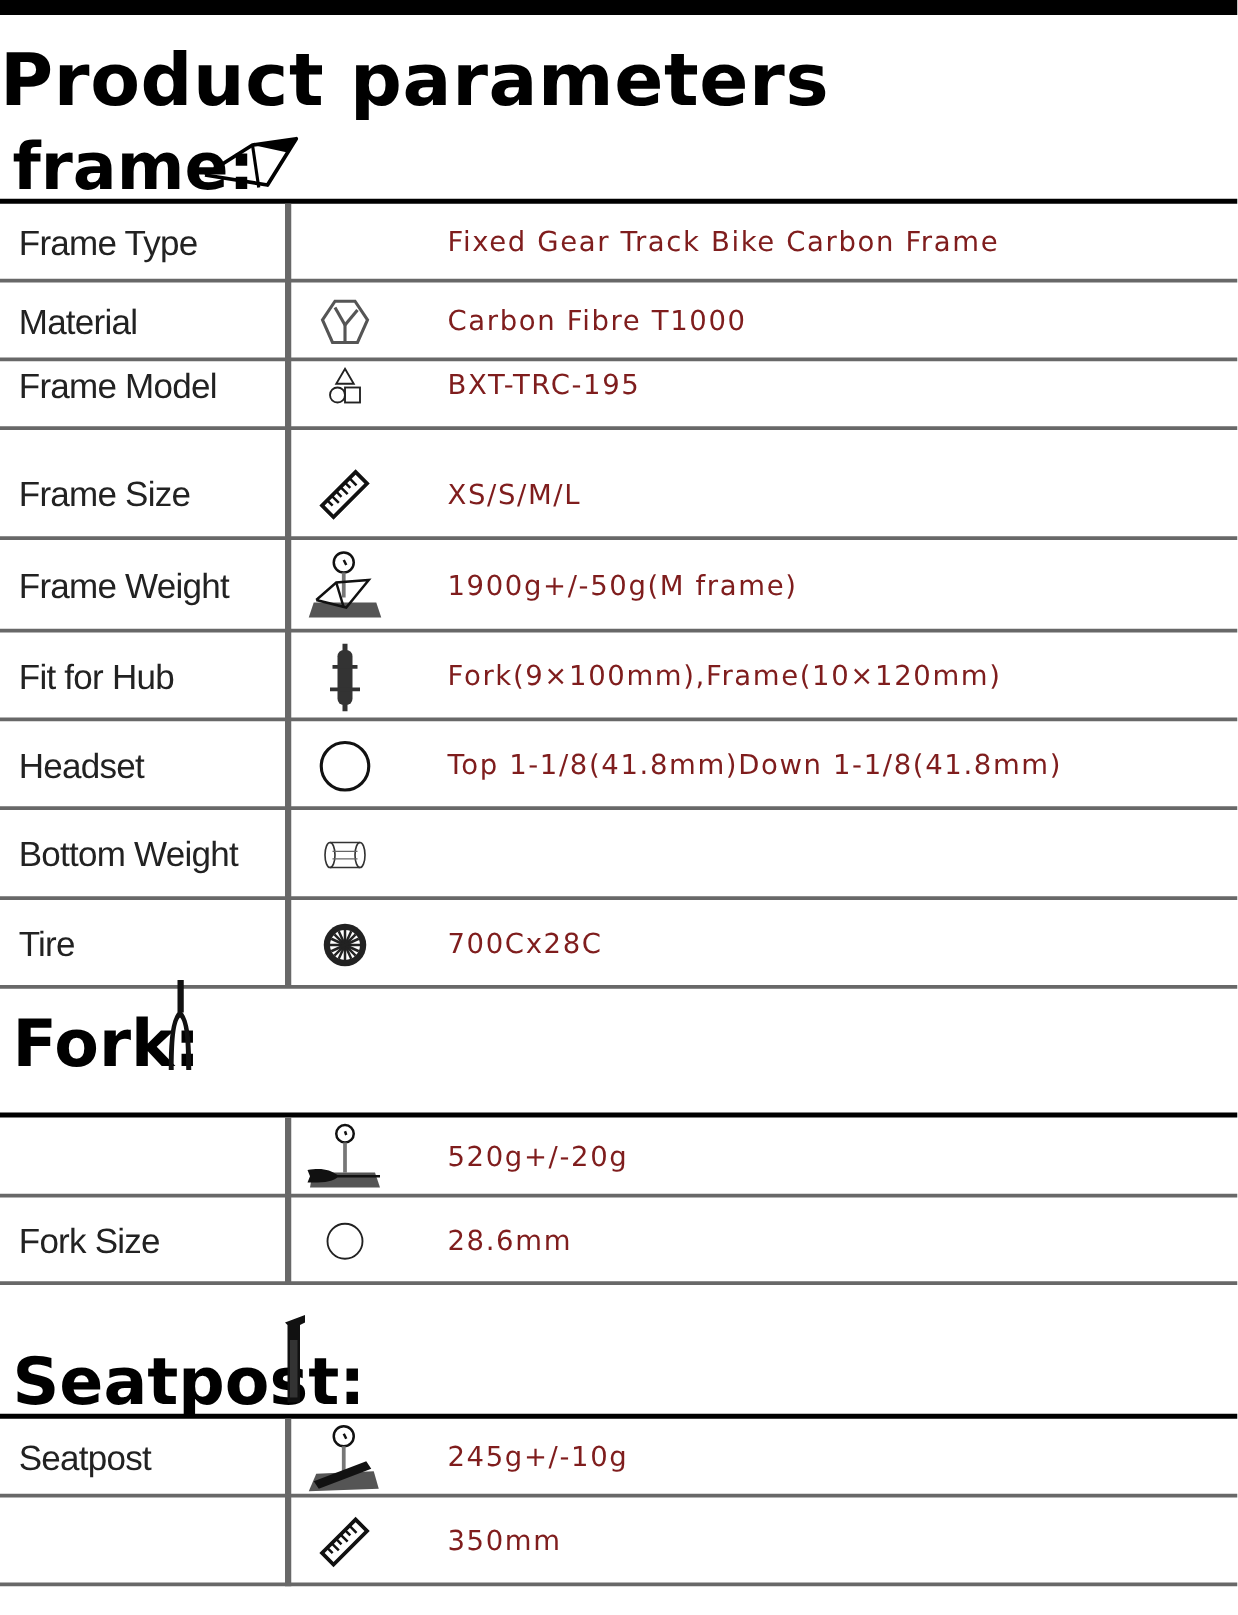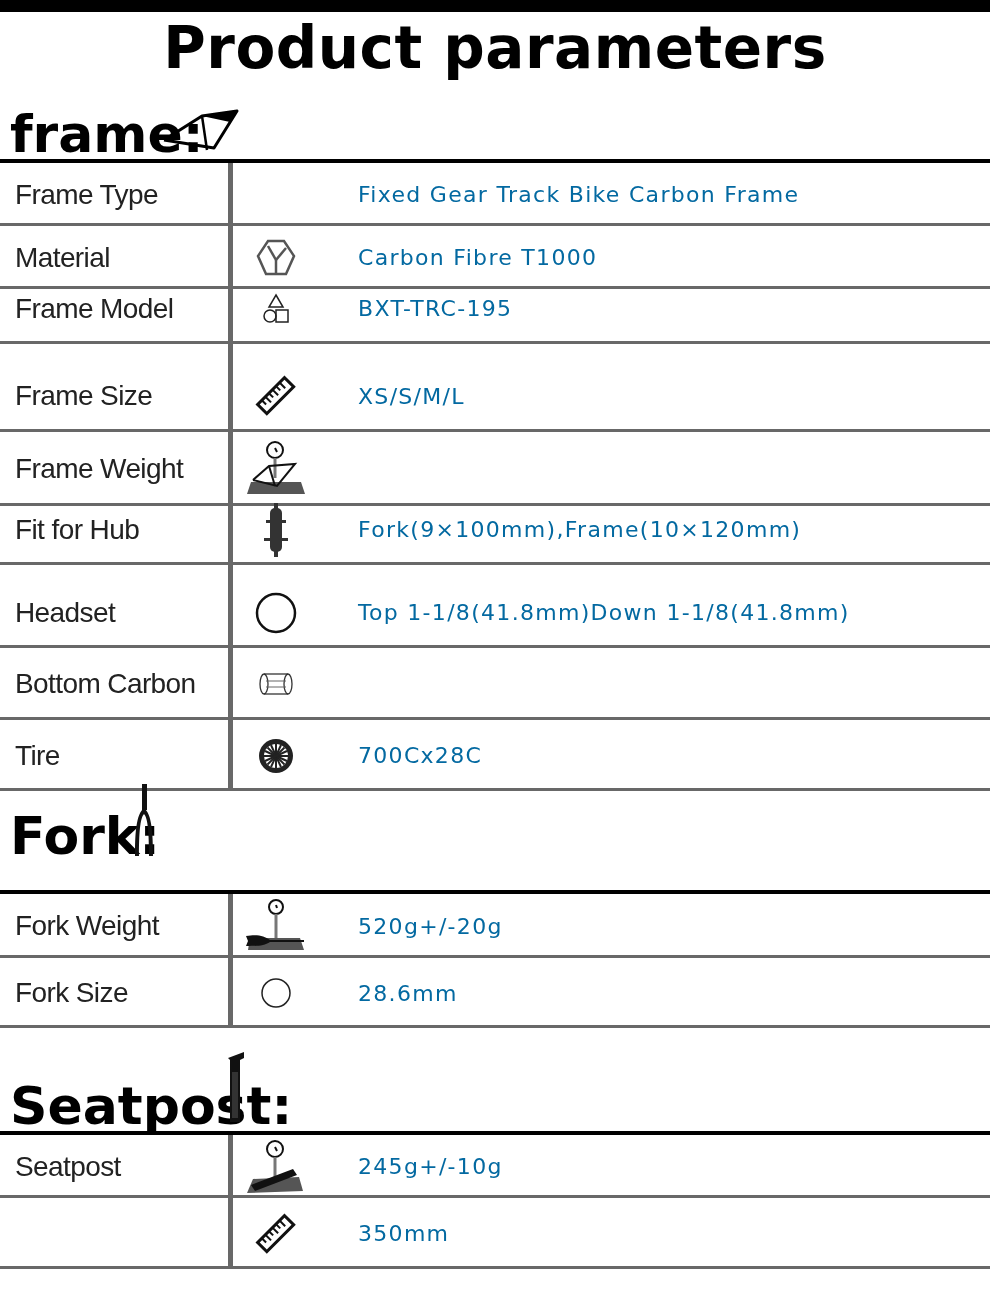--- a/index.html
+++ b/index.html
@@ -1,27 +1,27 @@
 <!DOCTYPE html>
 <html><head>
 <meta charset="utf-8">
 <style>
   html, body { margin: 0; padding: 0; background: #ffffff; }
   body { width: 990px; height: 1292px; position: relative; overflow: hidden; font-family: "DejaVu Sans", sans-serif; color: #222; }
   .topbar { position: absolute; left: 0; top: 0; width: 990px; height: 12px; background: #000; }
-  .title { position: absolute; left: 0; top: 8px; width: 990px; text-align: center; font-family: "DejaVu Sans", sans-serif; font-weight: bold; font-size: 58px; color: #000; letter-spacing: 0.5px; line-height: 80px; }
+  .title { position: absolute; left: 0; top: 24px; width: 990px; text-align: left; font-family: "DejaVu Sans", sans-serif; font-weight: bold; font-size: 58px; color: #000; letter-spacing: 0.5px; line-height: 80px; }
   .section-head { position: absolute; left: 10px; font-family: "DejaVu Sans", sans-serif; font-weight: bold; font-size: 52px; color: #000; line-height: 44px; }
   .section-head .ico { position: absolute; }
   .thickline { position: absolute; left: 0; width: 990px; height: 4px; background: #000; }
   .vline { position: absolute; left: 228px; width: 5px; background: #686868; }
   .row { position: absolute; left: 0; width: 838px; }
   .row .border { position: absolute; left: 0; bottom: 0; width: 990px; height: 3px; background: #686868; }
   .row .label { position: absolute; left: 15px; top: 0; width: 210px; display: flex; align-items: center; height: 100%; font-family: "Liberation Sans", sans-serif; font-size: 28px; color: #222; line-height: 32px; letter-spacing: -0.6px; }
   .row .icon { position: absolute; left: 244px; top: 0; width: 64px; height: 100%; display: flex; align-items: center; justify-content: center; }
-  .row .value { position: absolute; left: 358px; top: 0; height: 100%; display: flex; align-items: center; font-family: "DejaVu Sans", sans-serif; font-size: 22px; color: #0369a1; letter-spacing: 1.3px; white-space: nowrap; }
+  .row .value { position: absolute; left: 358px; top: 0; height: 100%; display: flex; align-items: center; font-family: "DejaVu Sans", sans-serif; font-size: 22px; color: #7f1d1d; letter-spacing: 1.3px; white-space: nowrap; }
 </style>
 </head>
 <body>
 
 <div class="topbar"></div>
 <div class="title">Product parameters</div>
 
 <div class="section-head" style="top:112px;">
   <span>frame:</span>
   <span class="ico" style="left:152px; top:-4px;">
@@ -93,24 +93,25 @@
   <div class="icon">
     <svg width="62" height="58" viewBox="0 0 62 58">
       <circle cx="30" cy="10" r="8" fill="#fff" stroke="#111" stroke-width="2"></circle>
       <line x1="30" y1="8" x2="32" y2="12" stroke="#111" stroke-width="2"></line>
       <line x1="30" y1="18" x2="30" y2="38" stroke="#777" stroke-width="3"></line>
       <polygon points="6,42 56,42 60,54 2,54" fill="#555"></polygon>
       <polyline points="8,40 24,26 50,24 32,46 8,40" fill="none" stroke="#111" stroke-width="2"></polyline>
       <line x1="24" y1="26" x2="30" y2="46" stroke="#111" stroke-width="2"></line>
     </svg>
   </div>
-  <div class="border"></div>
-</div>
-
-<div class="row" style="top:494px; height:71px;">
+  <div class="value">1900g+/-50g(M frame)</div>
+  <div class="border"></div>
+</div>
+
+<div class="row" style="top:506px; height:71px;">
   <div class="label">Fit for Hub</div>
   <div class="icon">
     <svg width="30" height="56" viewBox="0 0 30 56">
       <rect x="13" y="1" width="4" height="6" fill="#333"></rect>
       <rect x="9" y="6" width="12" height="44" rx="5" fill="#333"></rect>
       <rect x="5" y="18" width="20" height="3" fill="#333"></rect>
       <rect x="3" y="36" width="24" height="3" fill="#333"></rect>
       <rect x="13" y="49" width="4" height="6" fill="#333"></rect>
     </svg>
   </div>
@@ -123,21 +124,21 @@
   <div class="icon">
     <svg width="46" height="46" viewBox="0 0 46 46">
       <circle cx="23" cy="23" r="19" fill="none" stroke="#111" stroke-width="2.5"></circle>
     </svg>
   </div>
   <div class="value">Top 1-1/8(41.8mm)Down 1-1/8(41.8mm)</div>
   <div class="border"></div>
 </div>
 
 <div class="row" style="top:648px; height:72px;">
-  <div class="label">Bottom Carbon</div>
+  <div class="label">Bottom Weight</div>
   <div class="icon">
     <svg width="36" height="24" viewBox="0 0 36 24">
       <ellipse cx="6" cy="12" rx="4" ry="10" fill="#fff" stroke="#333" stroke-width="1.3"></ellipse>
       <ellipse cx="30" cy="12" rx="4" ry="10" fill="#fff" stroke="#333" stroke-width="1.3"></ellipse>
       <line x1="6" y1="2" x2="30" y2="2" stroke="#333" stroke-width="1.3"></line>
       <line x1="6" y1="22" x2="30" y2="22" stroke="#333" stroke-width="1.3"></line>
       <line x1="8" y1="9" x2="28" y2="9" stroke="#666" stroke-width="1"></line>
       <line x1="8" y1="15" x2="28" y2="15" stroke="#666" stroke-width="1"></line>
     </svg>
   </div>
@@ -172,21 +173,20 @@
     <svg width="28" height="74" viewBox="0 0 28 74">
       <rect x="12" y="0" width="5" height="26" fill="#111"></rect>
       <path d="M14,24 C6,30 5,50 5,72 L9,72 C9,50 10,34 14,30 C18,34 19,50 19,72 L23,72 C23,50 22,30 14,24 Z" fill="#111"></path>
     </svg>
   </span>
 </div>
 <div class="thickline" style="top:890px;"></div>
 <div class="vline" style="top:894px; height:134px;"></div>
 
 <div class="row" style="top:894px; height:64px;">
-  <div class="label">Fork Weight</div>
   <div class="icon">
     <svg width="64" height="56" viewBox="0 0 64 56">
       <circle cx="32" cy="9" r="7" fill="#fff" stroke="#111" stroke-width="2"></circle>
       <line x1="32" y1="7" x2="33" y2="10" stroke="#111" stroke-width="2"></line>
       <line x1="32" y1="16" x2="32" y2="40" stroke="#777" stroke-width="3"></line>
       <polygon points="6,40 56,40 60,52 4,52" fill="#555"></polygon>
       <path d="M2,38 C14,36 20,38 26,42 L60,42 L60,44 L26,44 C20,48 14,48 2,48 L4,43 Z" fill="#111"></path>
     </svg>
   </div>
   <div class="value">520g+/-20g</div>

